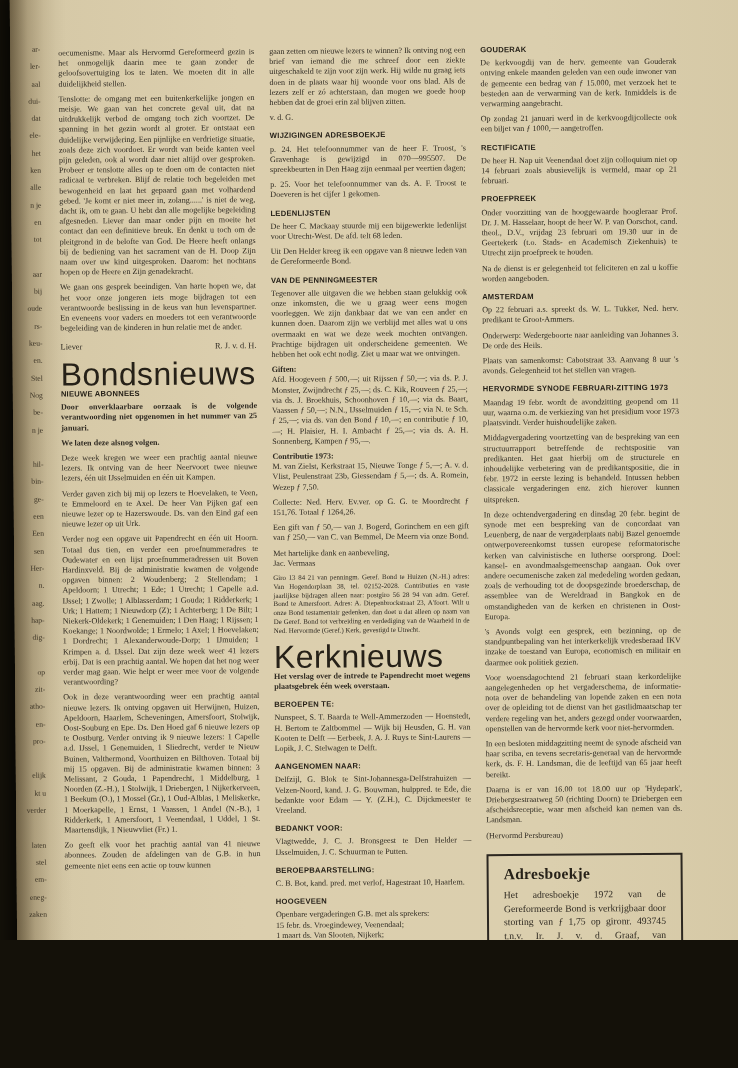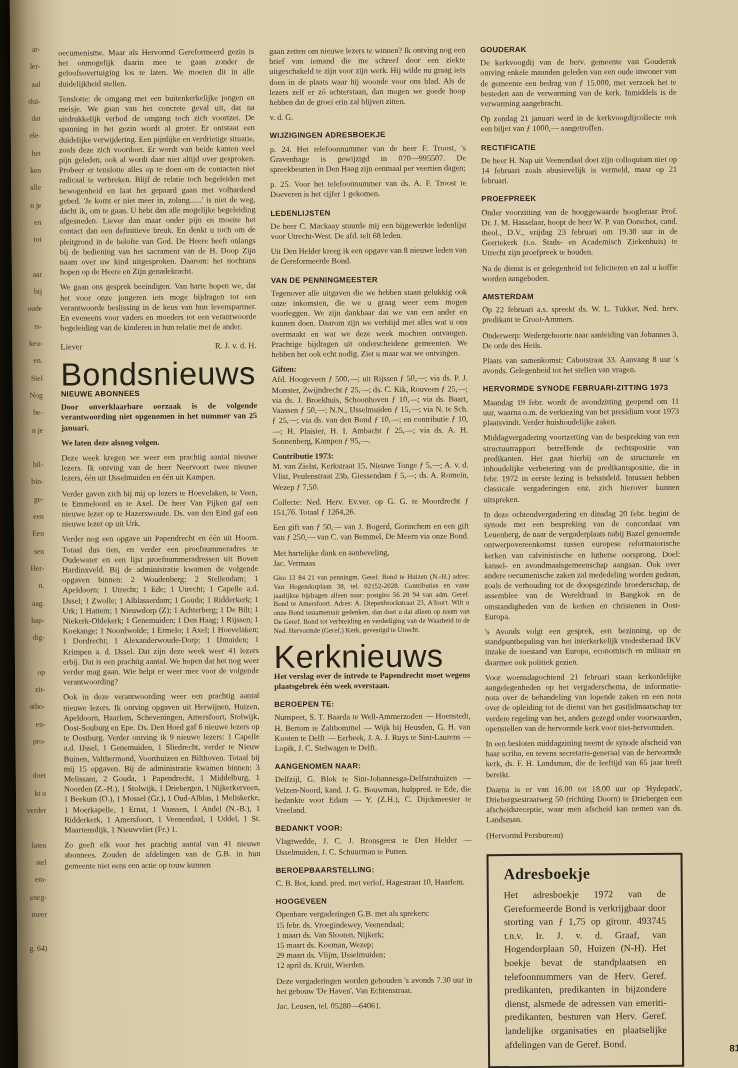--- a/index.html
+++ b/index.html
@@ -1,18 +1,18 @@
 <!DOCTYPE html>
 <html lang="nl"><head>
 <meta charset="utf-8">
 <style>
   *{box-sizing:border-box;}
   html,body{margin:0;padding:0;}
   body{background:#141109;font-family:"Liberation Serif",serif;}
-  .scene{position:relative;width:738px;height:1068px;overflow:hidden;
+  .scene{position:relative;width:738px;height:940px;overflow:hidden;
          background:linear-gradient(90deg,#0c0a06 0px,#17130c 26px,#211b11 52px,#2721146 70px,#272114 100%);}
   .page{position:absolute;left:14px;top:-10px;width:762px;height:1096px;
         background:linear-gradient(90deg,#b3a37e 0px,#c9ba96 16px,#d6c9a7 46px,#dccfae 30%,#dbcfae 70%,#d5c8a5 100%);
         transform:rotate(-0.45deg);transform-origin:50% 50%;
         box-shadow:-6px 0 16px rgba(0,0,0,.65);}
   .gutter{position:absolute;left:0;top:0;bottom:0;width:56px;z-index:1;
         background:linear-gradient(90deg,rgba(56,44,24,.55) 0px,rgba(95,80,52,.28) 18px,rgba(120,104,72,.12) 34px,rgba(0,0,0,0) 56px);}
   .frags{position:absolute;left:0;top:52px;width:33px;z-index:2;overflow:hidden;
         text-align:right;padding-right:3px;font-size:7.6px;color:#3b3325;}
   .frags > div{height:17.3px;white-space:nowrap;}
@@ -76,29 +76,29 @@
         <div>aag.</div>
         <div>hap-</div>
         <div>dig-</div>
         <div></div>
         <div>op</div>
         <div>zit-</div>
         <div>atho-</div>
         <div>en-</div>
         <div>pro-</div>
         <div></div>
-        <div>doet</div>
+        <div>elijk</div>
         <div>kt u</div>
         <div>verder</div>
         <div></div>
         <div>laten</div>
         <div>stel</div>
         <div>em-</div>
         <div>eneg-</div>
-        <div>meer</div>
+        <div>zaken</div>
         <div></div>
         <div>g. 64)</div>
       </div>
 
     <div class="content">
 
       <div class="col">
         <p class="para">oecumenisme. Maar als Hervormd Gereformeerd gezin is het onmogelijk daarin mee te gaan zonder de geloofsovertuiging los te laten. We moeten dit in alle duidelijkheid stellen.</p>
         <p class="para">Tenslotte: de omgang met een buitenkerkelijke jongen en meisje. We gaan van het concrete geval uit, dat na uitdrukkelijk verbod de omgang toch zich voortzet. De spanning in het gezin wordt al groter. Er ontstaat een duidelijke verwijdering. Een pijnlijke en verdrietige situatie, zoals deze zich voordoet. Er wordt van beide kanten veel pijn geleden, ook al wordt daar niet altijd over gesproken. Probeer er tenslotte alles op te doen om de contacten niet radicaal te verbreken. Blijf de relatie toch begeleiden met bewogenheid en laat het gepaard gaan met volhardend gebed. 'Je komt er niet meer in, zolang......' is niet de weg, dacht ik, om te gaan. U hebt dan alle mogelijke begeleiding afgesneden. Liever dan maar onder pijn en moeite het contact dan een definitieve breuk. En denkt u toch om de pleitgrond in de belofte van God. De Heere heeft onlangs bij de bediening van het sacrament van de H. Doop Zijn naam over uw kind uitgesproken. Daarom: het nochtans hopen op de Heere en Zijn genadekracht.</p>
         <p class="para">We gaan ons gesprek beeindigen. Van harte hopen we, dat het voor onze jongeren iets moge bijdragen tot een verantwoorde beslissing in de keus van hun levenspartner. En eveneens voor vaders en moeders tot een verantwoorde begeleiding van de kinderen in hun relatie met de ander.</p>

